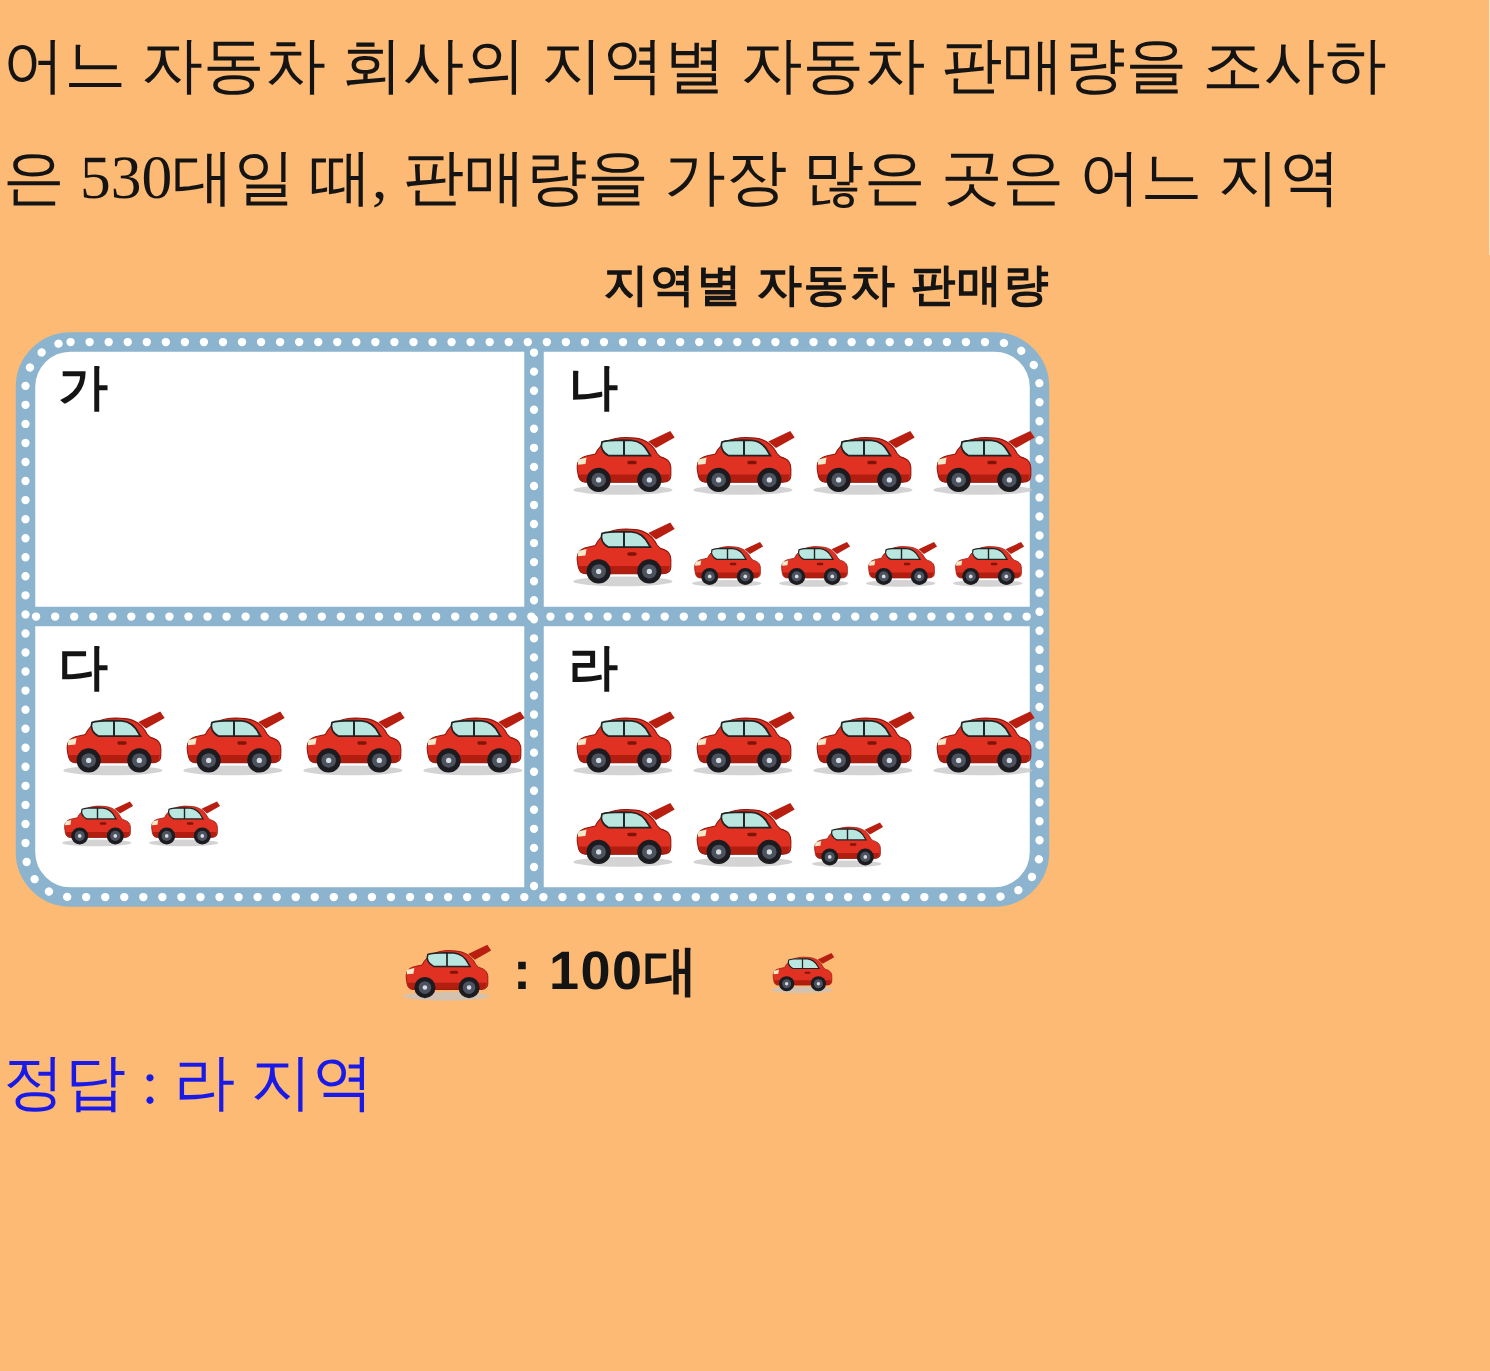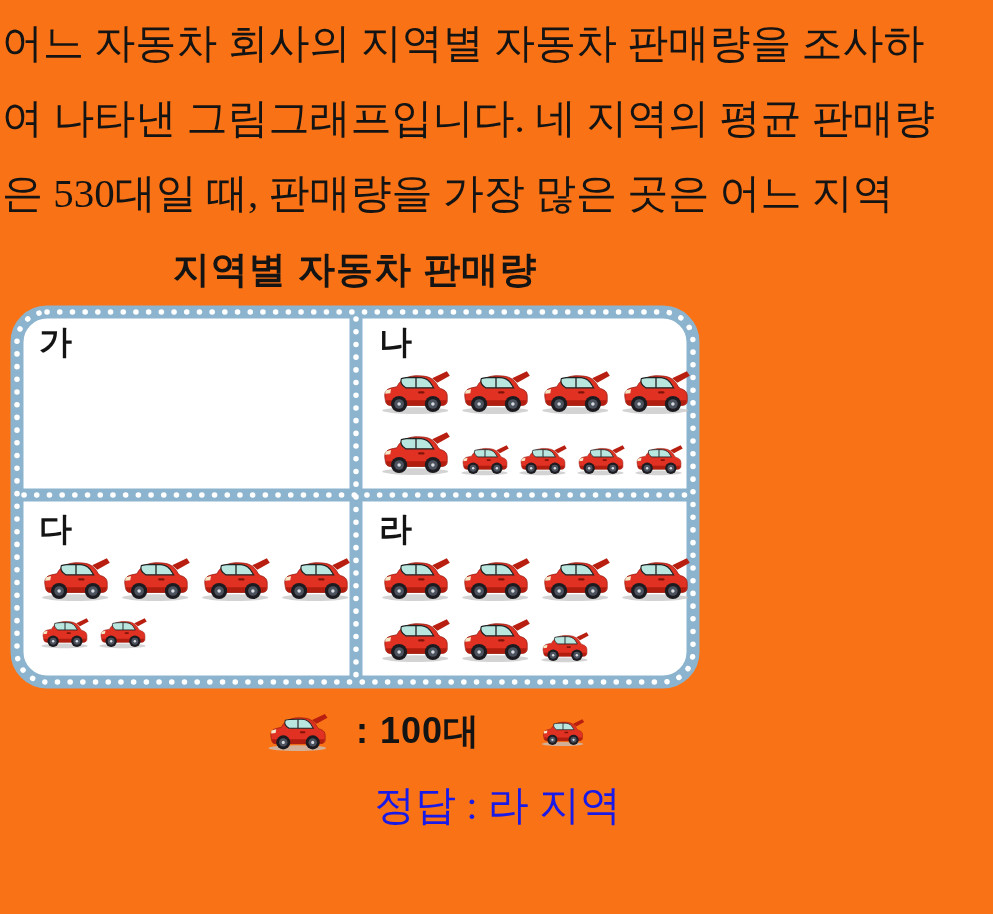--- a/index.html
+++ b/index.html
@@ -7,43 +7,43 @@
     --answer-blue:#1a1ae8;
     --car-red:#e03123;
     --car-red-dark:#a81b0d;
     --text-black:#141414;
   }
   *{box-sizing:border-box;}
   html,body{margin:0;padding:0;background:#ffffff;}
   .page{
     position:relative;
     width:993px;height:914px;
-    background:#f97316;
+    background:#fdba74;
     overflow:hidden;
     font-family:"Liberation Sans","DejaVu Sans",sans-serif;
     color:var(--text-black);
   }
   
   .problem{
     padding:6px 2px 0 2px;
     font-family:"Liberation Serif","DejaVu Serif",serif;
     font-size:41px;
   }
   .problem .line{
     margin:0;
     line-height:75px;
     white-space:nowrap;
   }
   
   .chart-title{
     width:690px;
     margin:14px 0 0 10px;
-    text-align:center;
+    text-align:right;
     font-weight:bold;
-    font-size:37px;
+    font-size:30px;
     letter-spacing:1px;
   }
   .pictograph{
     position:relative;
     width:690px;height:384px;
     margin:10px 0 0 10px;
   }
   .grid-frame{position:absolute;left:0;top:0;width:100%;height:100%;}
   .cell{position:absolute;padding:5px 0 0 13px;}
   .cell-ga{left:16px;top:13px;width:318px;height:168px;}
@@ -65,32 +65,30 @@
   .car{display:block;flex:0 0 auto;}
   .car-large{width:74px;height:47px;}
   .car-small{width:52px;height:33px;}
   
   .legend{
     display:flex;
     align-items:center;
     margin:18px 0 1px 266px;
     font-weight:bold;
     font-size:36px;
-    gap:14px;
   }
   .car-legend-large{width:64px;height:41px;}
   .car-legend-small{width:46px;height:30px;margin-left:46px;}
   .legend-label{margin-left:12px;letter-spacing:1px;}
   
   .answer{
     margin:22px 0 0 2px;
     font-family:"Liberation Serif","DejaVu Serif",serif;
     font-size:41px;
     color:var(--answer-blue);
-    text-align:center;
   }
   .defs-holder{position:absolute;width:0;height:0;overflow:hidden;}
 </style>
 </head>
 <body>
 
 <svg class="defs-holder" aria-hidden="true">
   <defs>
     <symbol id="car-shape" viewBox="0 0 100 64">
       <ellipse cx="49" cy="58" rx="45" ry="4.5" fill="#c4c4c4" opacity="0.75"></ellipse>
@@ -108,21 +106,20 @@
       <circle cx="73" cy="49" r="6.6" fill="#4c525e"></circle>
       <circle cx="73" cy="49" r="2.4" fill="#d8dde2"></circle>
     </symbol>
   </defs>
 </svg>
 
 <div class="page">
 
   <div class="problem">
     <p class="line">어느 자동차 회사의 지역별 자동차 판매량을 조사하</p>
-    <p class="line">여 나타낸 그림그래프입니다. 네 지역의 평균 판매량</p>
     <p class="line">은 530대일 때, 판매량을 가장 많은 곳은 어느 지역</p>
   </div>
 
   <div class="chart">
     <div class="chart-title">지역별 자동차 판매량</div>
 
     <div class="pictograph">
       <svg class="grid-frame" viewBox="0 0 690 384">
         <rect x="7" y="7" width="676" height="370" rx="30" fill="#ffffff" style="stroke:var(--frame-blue)" stroke-width="13"></rect>
         <line x1="346" y1="10" x2="346" y2="374" style="stroke:var(--frame-blue)" stroke-width="13"></line>

